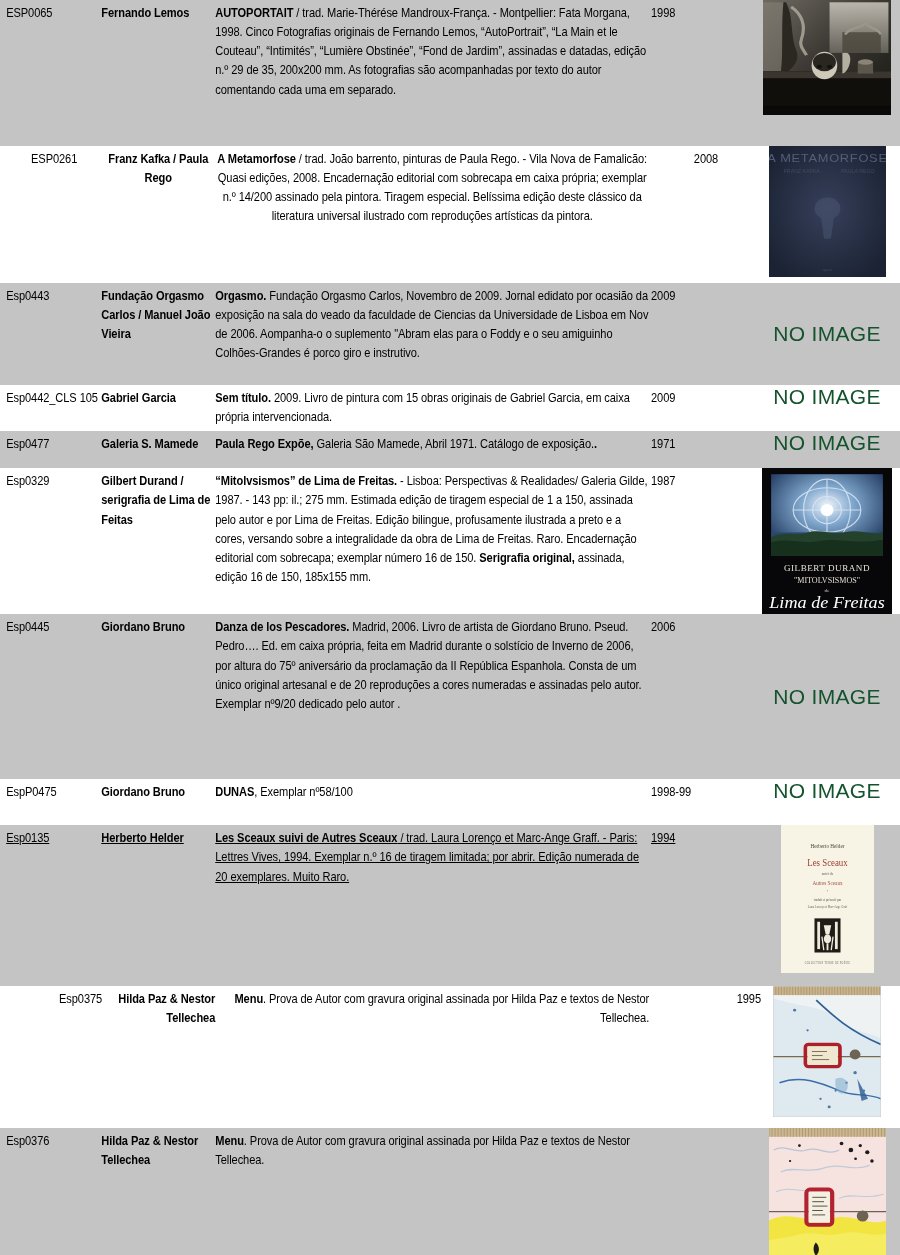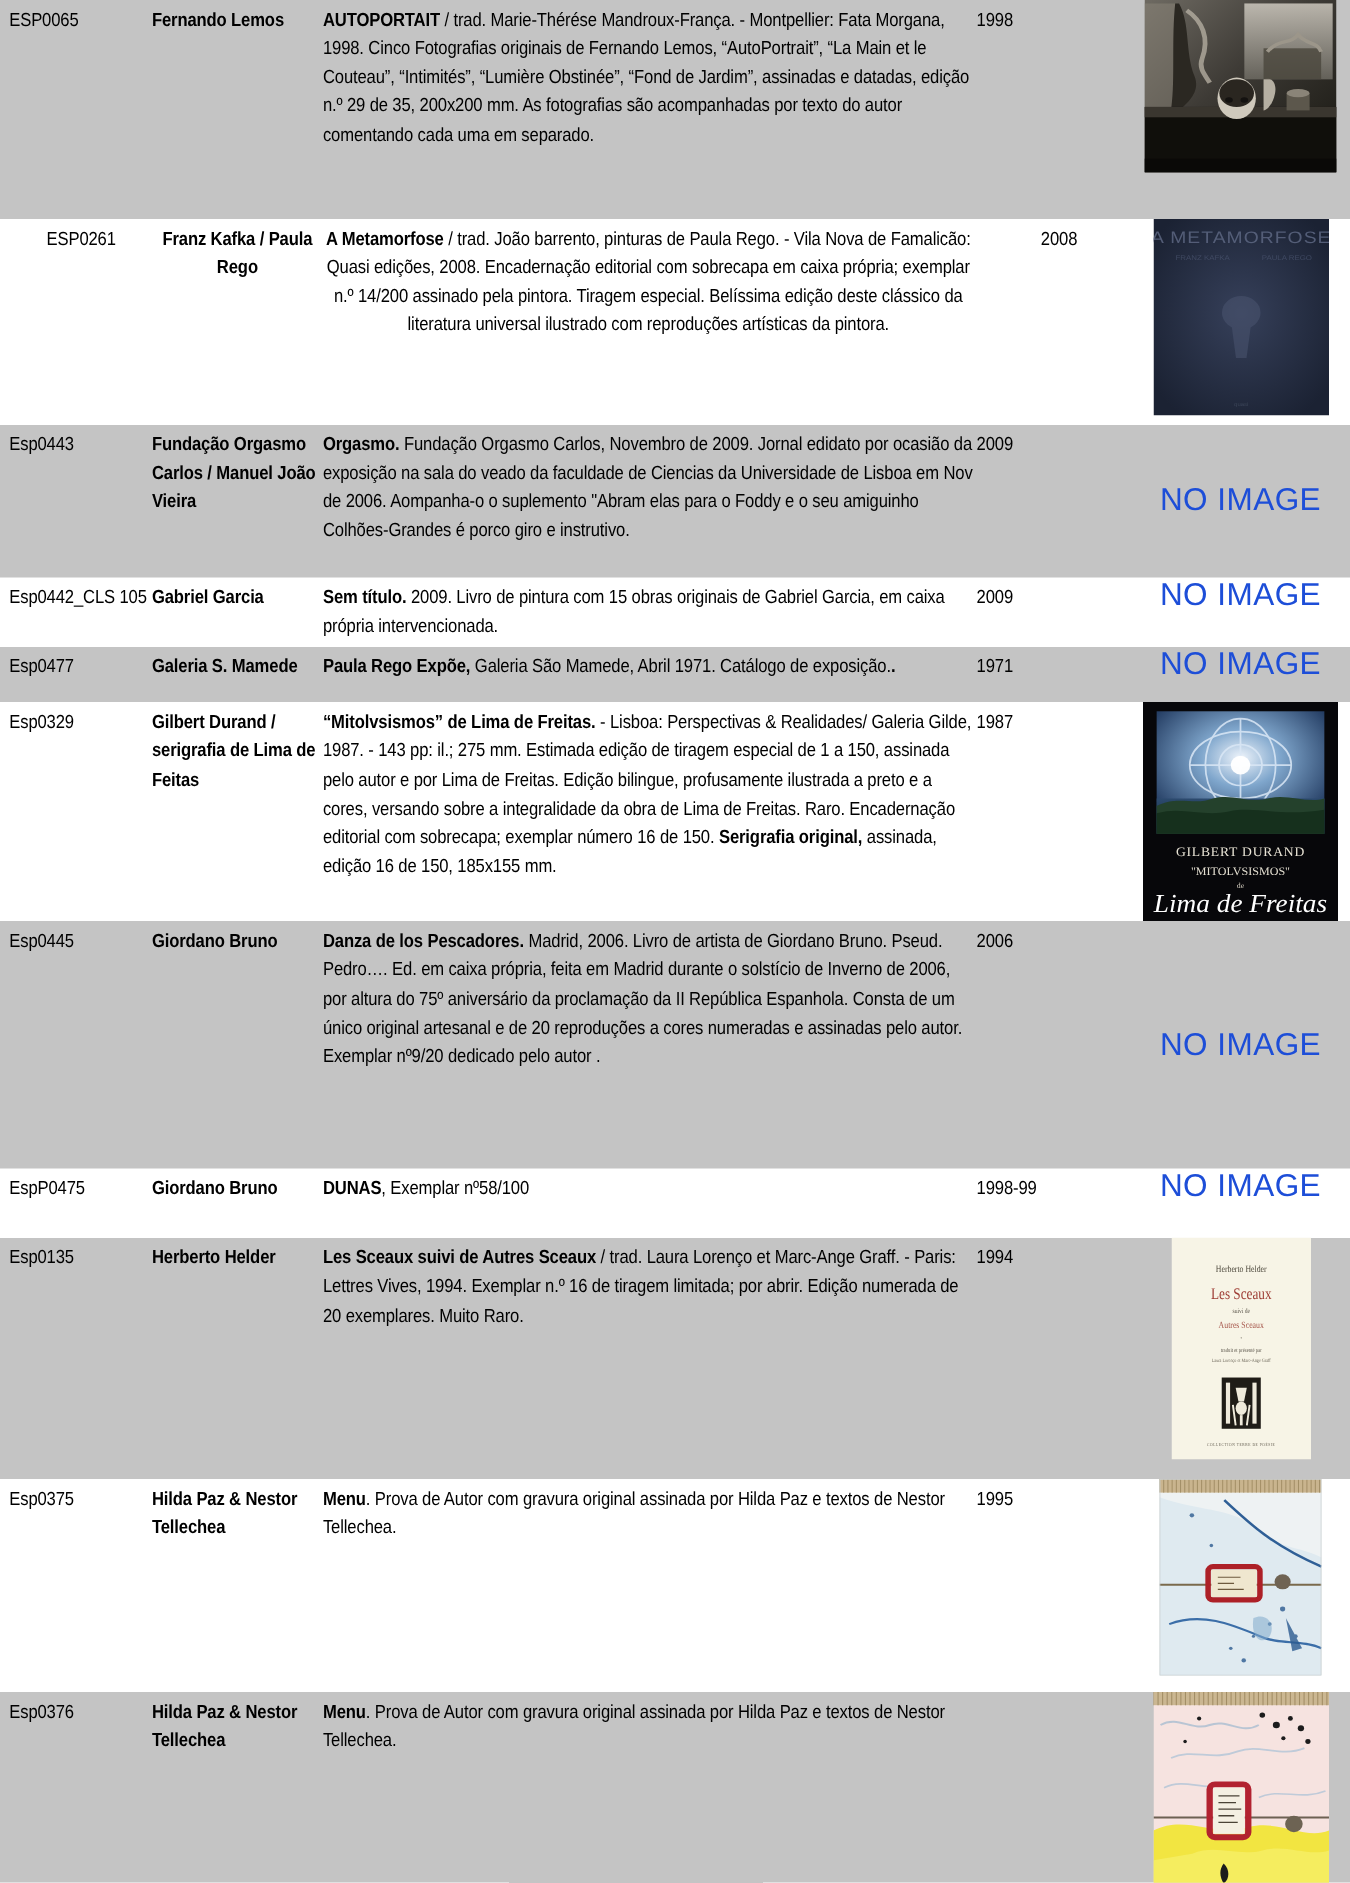--- a/index.html
+++ b/index.html
@@ -74,21 +74,21 @@
     height: 100%;
     min-height: 22px;
     display: flex;
     align-items: flex-start;
     justify-content: center;
   }
   .noimage {
     font-family: "Liberation Sans", sans-serif;
     font-size: 21px;
     font-weight: normal;
-    color: #1d4ed8;
+    color: #14532d;
     letter-spacing: 0.3px;
     white-space: nowrap;
     width: 100%;
     text-align: center;
   }
   .noimage.vc { display: flex; align-items: center; justify-content: center; height: 100%; }
 
   .thumb {
     display: block;
     border: 0;
@@ -333,21 +333,21 @@
         </td>
         <td class="c-year">
           <div class="cell year">1998-99</div>
         </td>
         <td class="c-img">
           <div class="imgwrap" style="height:46px">
             <div class="noimage">NO IMAGE</div>
           </div>
         </td>
       </tr>
-      <tr class="row shaded" style="height: 161px;">
+      <tr class="row shaded" style="height: 161px; text-decoration: underline;">
         <td class="c-ref">
           <div class="cell ref">Esp0135</div>
         </td>
         <td class="c-author">
           <div class="cell author">Herberto Helder</div>
         </td>
         <td class="c-desc">
           <div class="cell desc"><span><b>Les Sceaux suivi de Autres Sceaux</b></span><span> / trad. Laura Lorenço et Marc-Ange Graff. - Paris: Lettres Vives, 1994. Exemplar n.º 16 de tiragem limitada; por abrir. Edição numerada de 20 exemplares. Muito Raro.</span></div>
         </td>
         <td class="c-year">
@@ -375,21 +375,21 @@
         <rect x="13" y="22" width="2" height="6"></rect>
         <path d="M8 16 L10 28 M20 16 L18 28" stroke="#efeadb" stroke-width="1.4"></path>
       </g>
     </g>
     <text x="50" y="122" text-anchor="middle" font-family="Liberation Serif, serif" font-size="2.6" letter-spacing="0.4" fill="#6b6558">COLLECTION TERRE DE POÉSIE</text>
   </svg>
             </div>
           </div>
         </td>
       </tr>
-      <tr class="row plain" style="height: 142px;">
+      <tr class="row plain" style="height: 142px; text-align: right;">
         <td class="c-ref">
           <div class="cell ref">Esp0375</div>
         </td>
         <td class="c-author">
           <div class="cell author">Hilda Paz  &amp; Nestor Tellechea</div>
         </td>
         <td class="c-desc">
           <div class="cell desc"><span><b>Menu</b></span><span>. Prova de Autor com gravura original assinada por Hilda Paz e textos de Nestor Tellechea.</span></div>
         </td>
         <td class="c-year">

